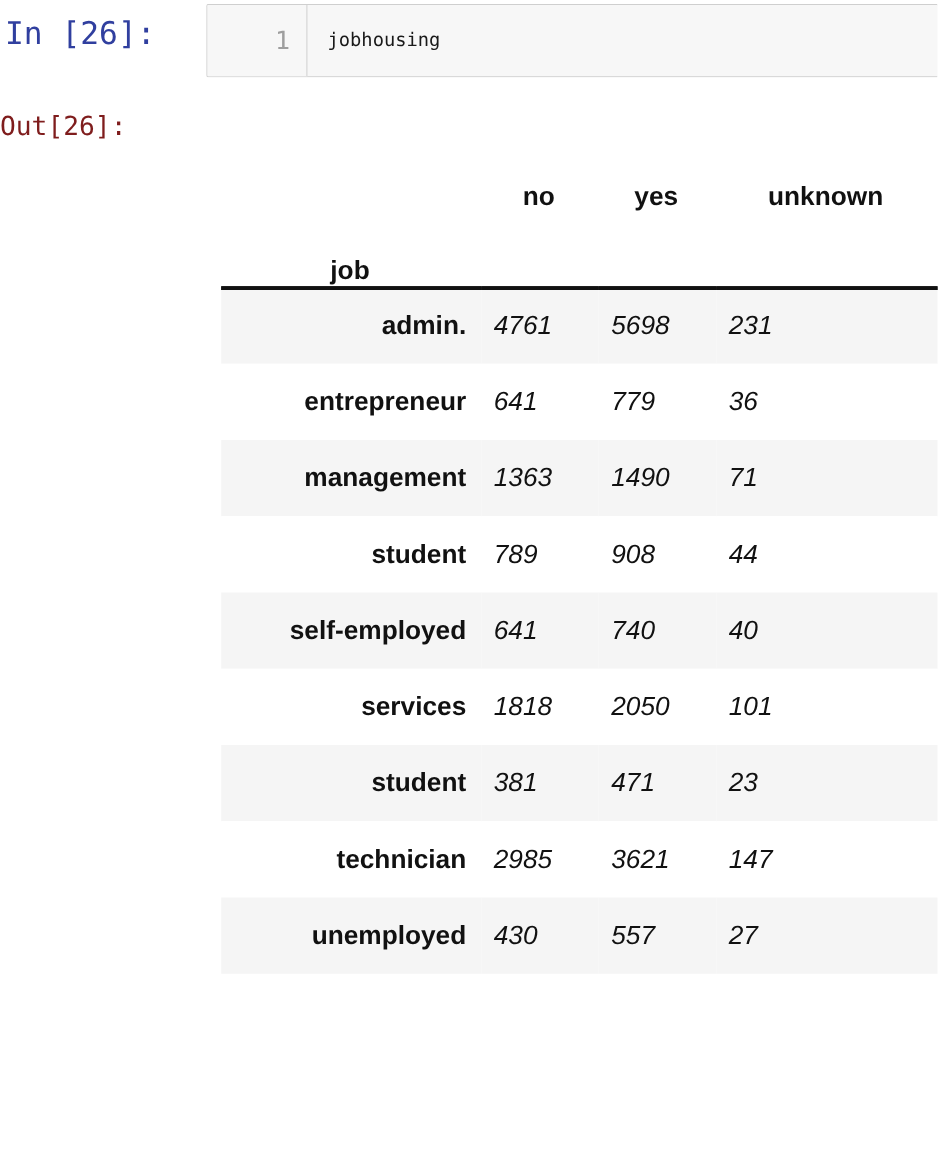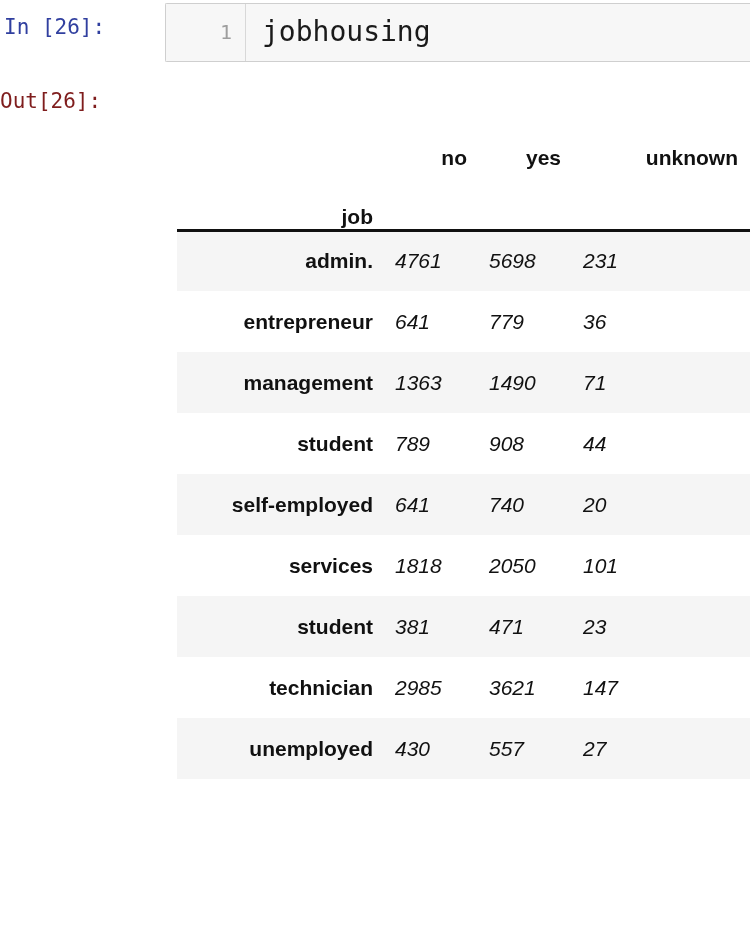--- a/index.html
+++ b/index.html
@@ -22,21 +22,21 @@
     left: 0; top: 0;
     width: 750px;
     height: 66px;
   }
   .prompt-in {
     position: absolute;
     left: 4px;
     top: 14px;
     width: 150px;
     font-family: "DejaVu Sans Mono", "Liberation Mono", monospace;
-    font-size: 21px;
+    font-size: 25px;
     line-height: 26px;
     color: #303F9F;
     white-space: pre;
   }
   .input-area {
     position: absolute;
     left: 165px;
     top: 3px;
     width: 585px;
     height: 59px;
@@ -62,21 +62,21 @@
     font-size: 20px;
     line-height: 26px;
     color: #9e9e9e;
     text-align: right;
   }
   .code-text {
     position: absolute;
     left: 96px;
     top: 15px;
     font-family: "DejaVu Sans Mono", "Liberation Mono", monospace;
-    font-size: 28px;
+    font-size: 15px;
     line-height: 26px;
     color: #1a1a1a;
     white-space: pre;
   }
 
   
   .prompt-out {
     position: absolute;
     left: 0px;
     top: 88px;
@@ -97,21 +97,21 @@
   }
   table.dataframe {
     border-collapse: collapse;
     width: 573px;
     font-size: 21px;
     color: #111111;
     font-family: "Liberation Sans", sans-serif;
   }
   table.dataframe thead th {
     font-weight: bold;
-    text-align: right;
+    text-align: center;
     padding: 0 12px 0 10px;
     border: none;
     vertical-align: bottom;
     white-space: nowrap;
   }
   table.dataframe thead tr.col-head th { height: 48px; }
   table.dataframe thead tr.idx-head th {
     height: 60px;
     border-bottom: 3px solid #111111;
   }
@@ -200,21 +200,21 @@
       <tr>
         <th>student</th>
         <td>789</td>
         <td>908</td>
         <td>44</td>
       </tr>
       <tr>
         <th>self-employed</th>
         <td>641</td>
         <td>740</td>
-        <td>20</td>
+        <td>40</td>
       </tr>
       <tr>
         <th>services</th>
         <td>1818</td>
         <td>2050</td>
         <td>101</td>
       </tr>
       <tr>
         <th>student</th>
         <td>381</td>

